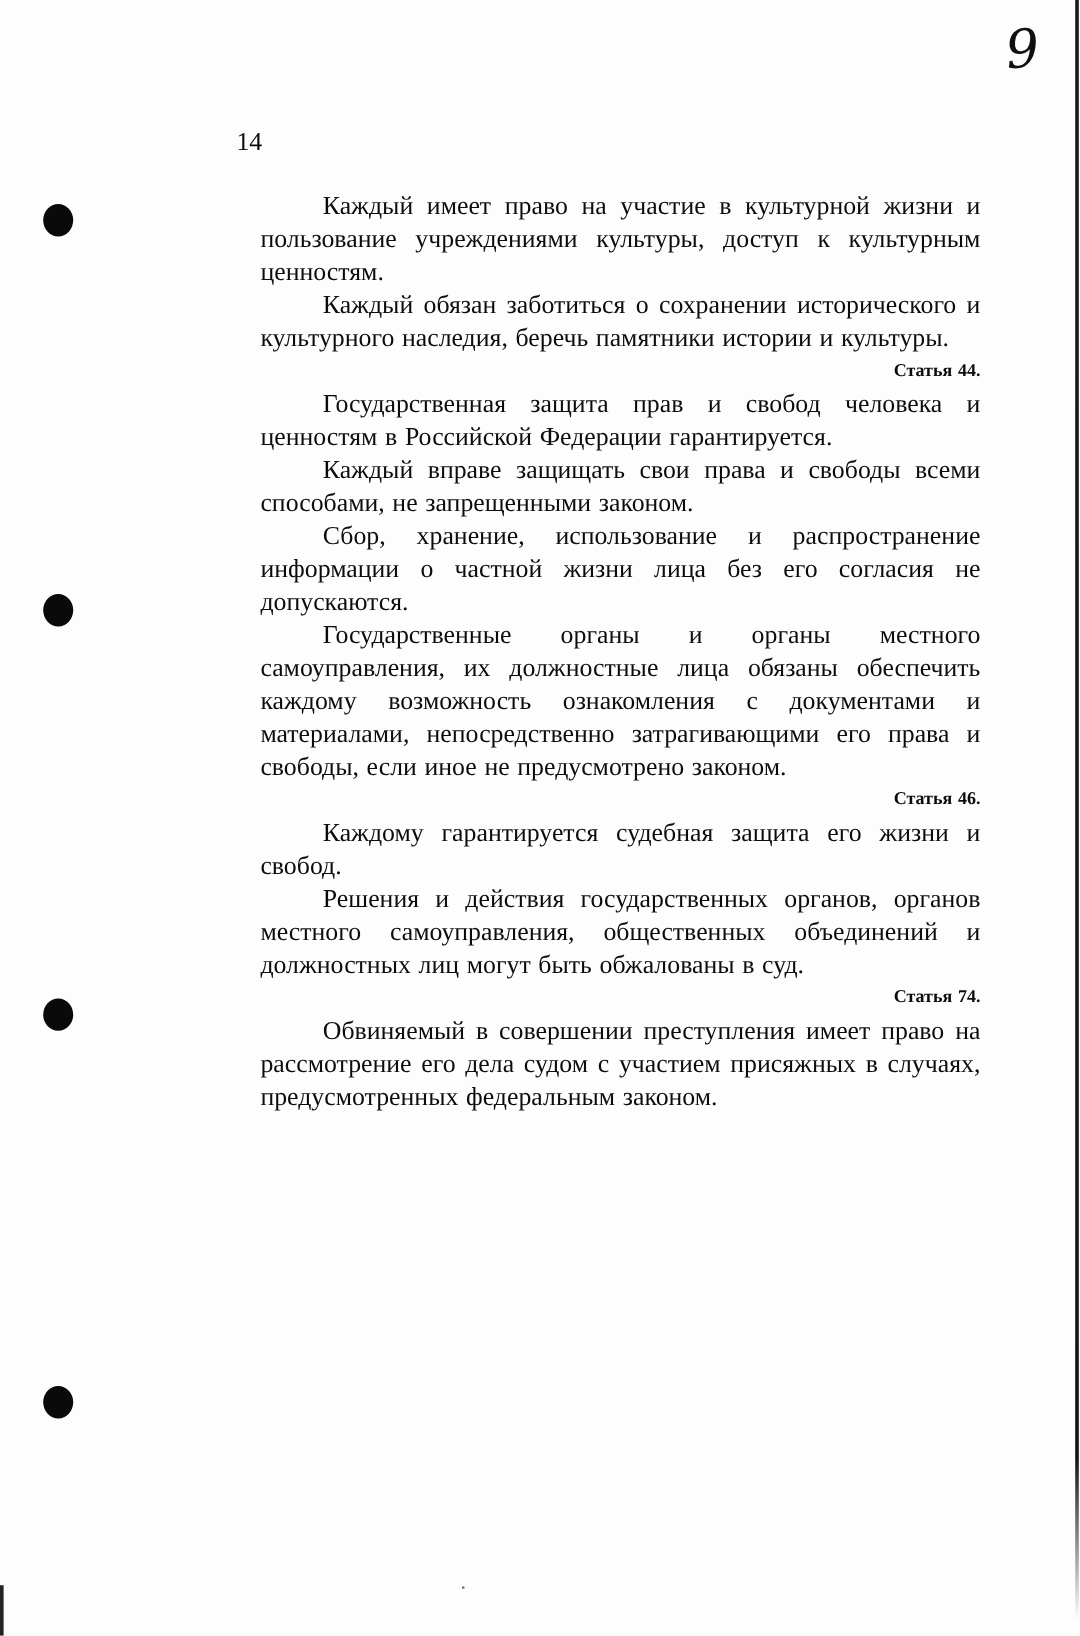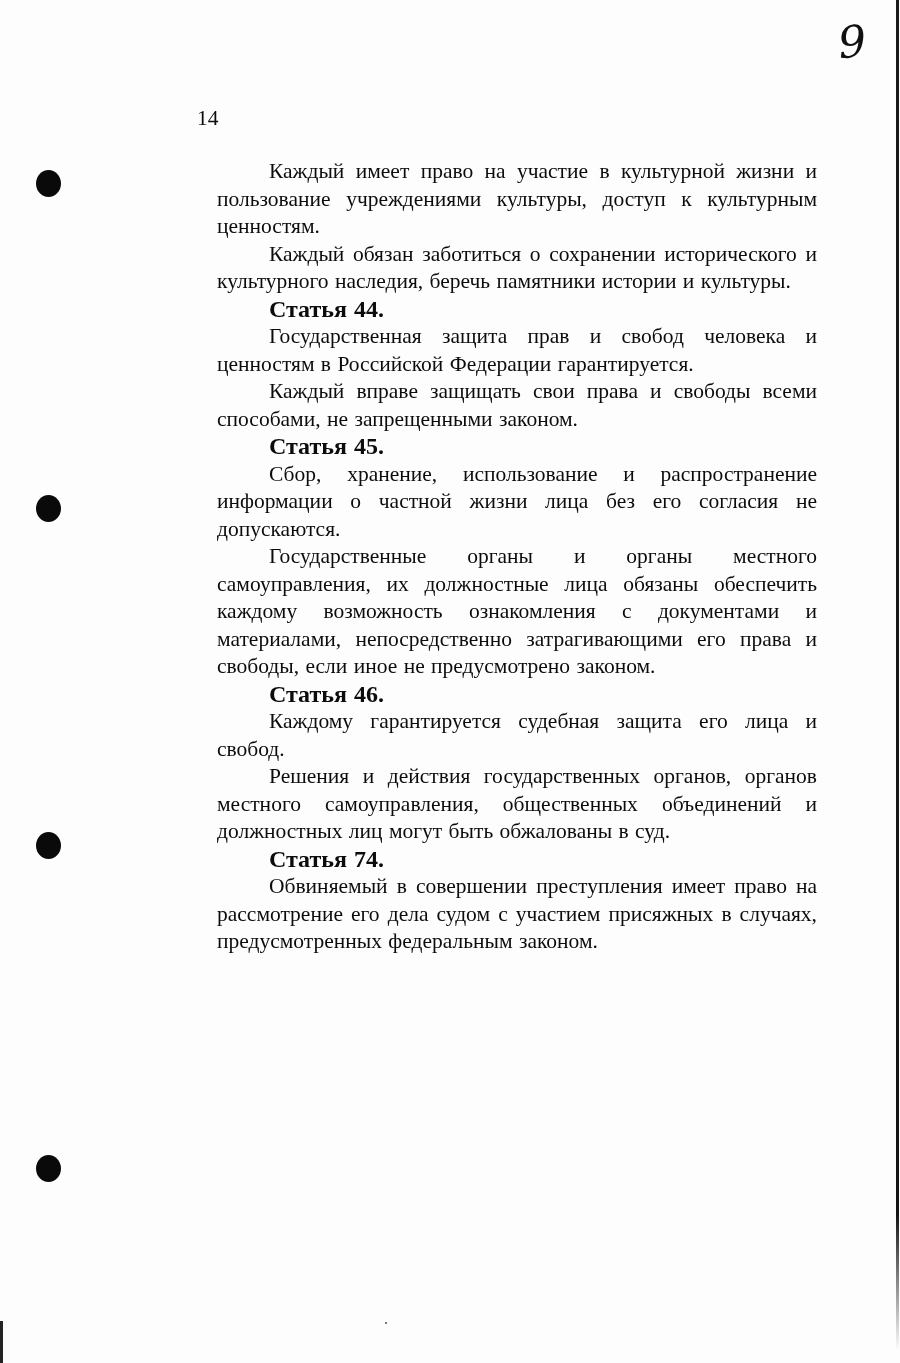--- a/index.html
+++ b/index.html
@@ -37,23 +37,23 @@
     line-height: 27.5px;
     text-align: justify;
     word-spacing: 1px;
     margin-left: 20px;
   }
   .content p {
     margin: 0;
     text-indent: 52px;
   }
   .article-heading {
-    font-size: 24px;
+    font-size: 15px;
     font-weight: bold;
-    text-align: left;
+    text-align: right;
     text-indent: 0;
     line-height: 27.5px;
     margin: 22px 0 0 0;
   }
 
   .hole {
     position: absolute;
     left: 36px;
     width: 25px; height: 27px;
     background: #0a0a0a;
@@ -98,28 +98,27 @@
     <p>Каждый имеет право на участие в культурной жизни и пользование учреждениями культуры, доступ к культурным ценностям.</p>
     <p>Каждый обязан заботиться о сохранении исторического и культурного наследия, беречь памятники истории и культуры.</p>
 
     <section>
       <p class="article-heading">Статья 44.</p>
       <p>Государственная защита прав и свобод человека и ценностям в Российской Федерации гарантируется.</p>
       <p>Каждый вправе защищать свои права и свободы всеми способами, не запрещенными законом.</p>
     </section>
 
     <section>
-      <p class="article-heading">Статья 45.</p>
       <p>Сбор, хранение, использование и распространение информации о частной жизни лица без его согласия не допускаются.</p>
       <p>Государственные органы и органы местного самоуправления, их должностные лица обязаны обеспечить каждому возможность ознакомления с документами и материалами, непосредственно затрагивающими его права и свободы, если иное не предусмотрено законом.</p>
     </section>
 
     <section>
       <p class="article-heading">Статья 46.</p>
-      <p>Каждому гарантируется судебная защита его лица и свобод.</p>
+      <p>Каждому гарантируется судебная защита его жизни и свобод.</p>
       <p>Решения и действия государственных органов, органов местного самоуправления, общественных объединений и должностных лиц могут быть обжалованы в суд.</p>
     </section>
 
     <section>
       <p class="article-heading">Статья 74.</p>
       <p>Обвиняемый в совершении преступления имеет право на рассмотрение его дела судом с участием присяжных в случаях, предусмотренных федеральным законом.</p>
     </section>
 
   </div>
 

